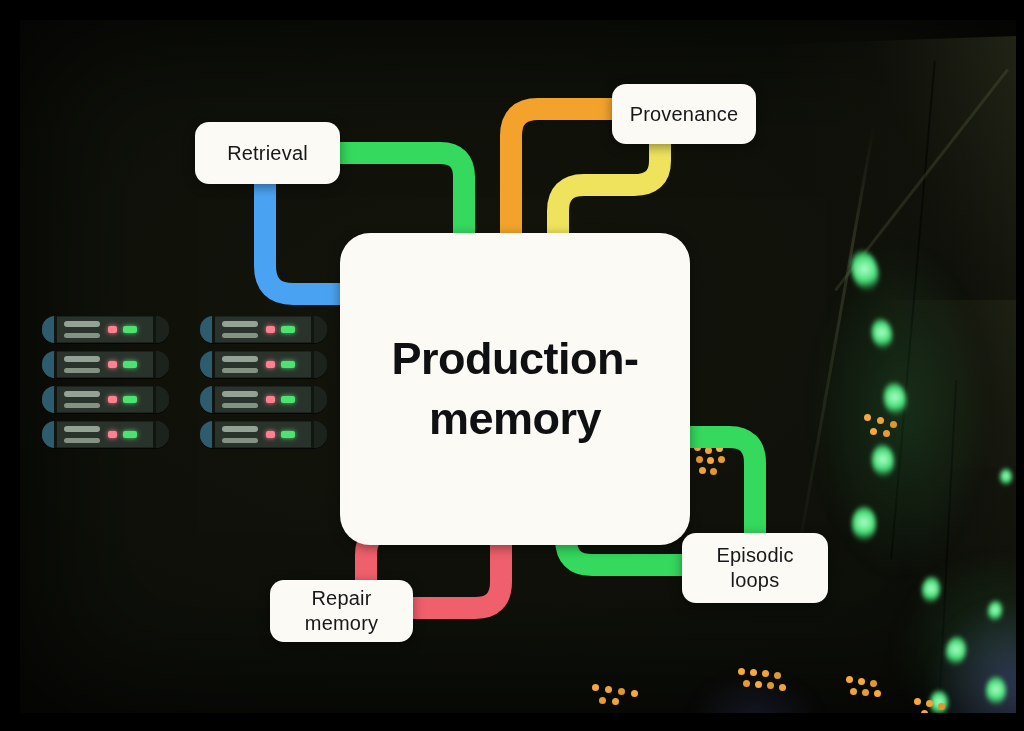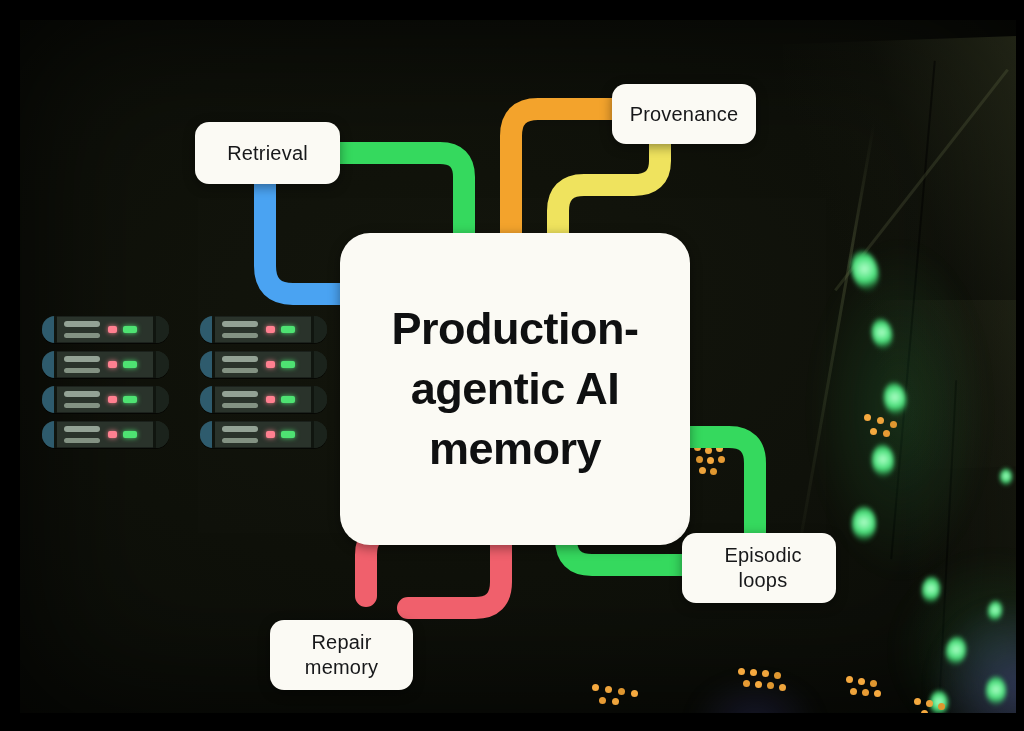--- a/index.html
+++ b/index.html
@@ -62,22 +62,22 @@
   .wires path{fill:none;stroke-width:22;stroke-linecap:round;stroke-linejoin:round;}
 
   
   .node{position:absolute;background:#fbfaf4;border-radius:14px;z-index:4;color:#17181a;
         display:flex;align-items:center;justify-content:center;text-align:center;
         box-shadow:0 3px 12px rgba(0,0,0,.4);}
   .node .label{font-size:20px;font-weight:500;line-height:1.24;letter-spacing:.2px;}
   .node .label .ln{display:block;}
   .n-retrieval{left:195px;top:122px;width:145px;height:62px;}
   .n-provenance{left:612px;top:84px;width:144px;height:60px;}
-  .n-repair{left:270px;top:580px;width:143px;height:70px;margin-top:40px;}
-  .n-episodic{left:682px;top:533px;width:146px;height:70px;padding-left:8px;}
+  .n-repair{left:270px;top:580px;width:143px;height:62px;}
+  .n-episodic{left:682px;top:533px;width:146px;height:70px;}
   .n-center{left:340px;top:233px;width:350px;height:312px;border-radius:30px;}
   .n-center .title{font-size:45px;font-weight:700;line-height:1.33;letter-spacing:-.5px;color:#0f1011;}
   .n-center .title .ln{display:block;}
 </style>
 </head>
 <body>
 
 <div class="canvas">
   <div class="stage"></div>
 
@@ -159,21 +159,20 @@
     <path d="M 558 242 V 211 Q 558 185 584 185 H 634 Q 660 185 660 161 V 138" stroke="#efe35e"></path>
     <path d="M 463 483 V 503 Q 463 529 437 529 H 392 Q 366 529 366 555 V 596" stroke="#f0606c"></path>
     <path d="M 501 483 V 582 Q 501 608 475 608 H 408" stroke="#f0606c"></path>
     <path d="M 686 437 H 729 Q 755 437 755 463 V 540" stroke="#35d95e"></path>
     <path d="M 566 486 V 539 Q 566 565 592 565 H 688" stroke="#35d95e"></path>
   </svg>
 
   <div class="node n-center">
     <div class="title">
       <span class="ln">Production-</span>
-      <span class="ln">agentic AI</span>
       <span class="ln">memory</span>
     </div>
   </div>
 
   <div class="node n-retrieval">
     <div class="label">Retrieval</div>
   </div>
 
   <div class="node n-provenance">
     <div class="label">Provenance</div>

